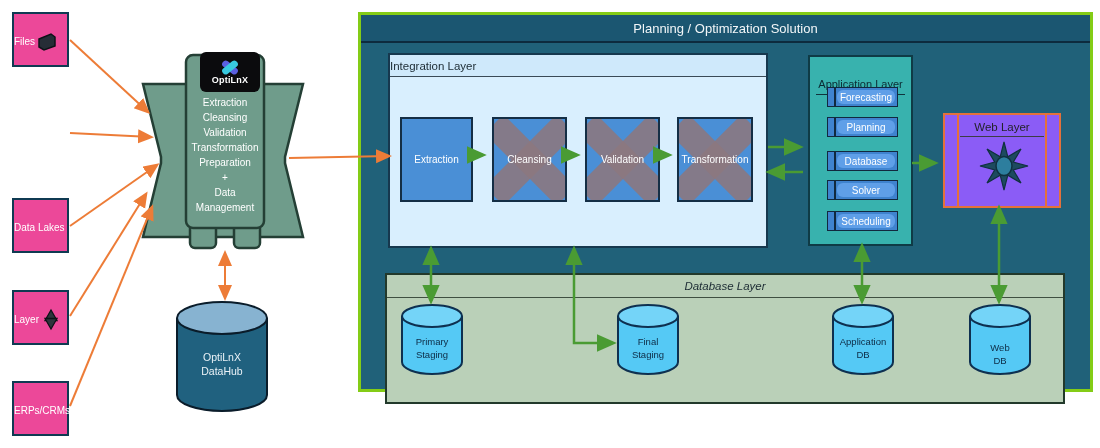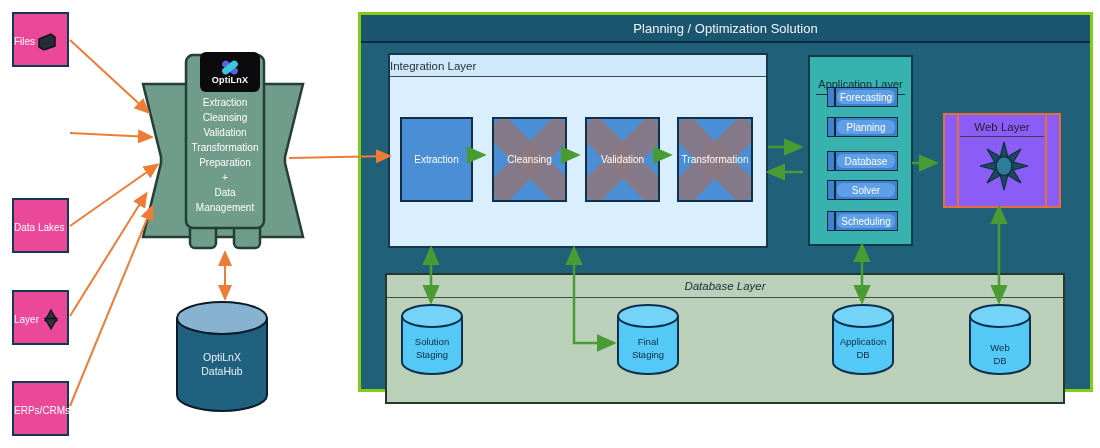--- a/index.html
+++ b/index.html
@@ -191,21 +191,21 @@
         <span class="layer-title">Database Layer</span>
       </div>
     </div>
   </div>
 
   <svg class="abs" style="left:401px;top:304px" width="62" height="74">
     <path d="M1,12 V58 a30,12 0 0 0 60,0 V12" fill="#55c9f5" stroke="#0e3050" stroke-width="2"></path>
     <ellipse cx="31" cy="12" rx="30" ry="11" fill="#74d4f8" stroke="#0e3050" stroke-width="2"></ellipse>
   </svg>
   <div class="cyl-label" style="left:401px;top:336px">
-    <div>Solution</div>
+    <div>Primary</div>
     <div>Staging</div>
   </div>
 
   <svg class="abs" style="left:617px;top:304px" width="62" height="74">
     <path d="M1,12 V58 a30,12 0 0 0 60,0 V12" fill="#55c9f5" stroke="#0e3050" stroke-width="2"></path>
     <ellipse cx="31" cy="12" rx="30" ry="11" fill="#74d4f8" stroke="#0e3050" stroke-width="2"></ellipse>
   </svg>
   <div class="cyl-label" style="left:617px;top:336px">
     <div>Final</div>
     <div>Staging</div>

